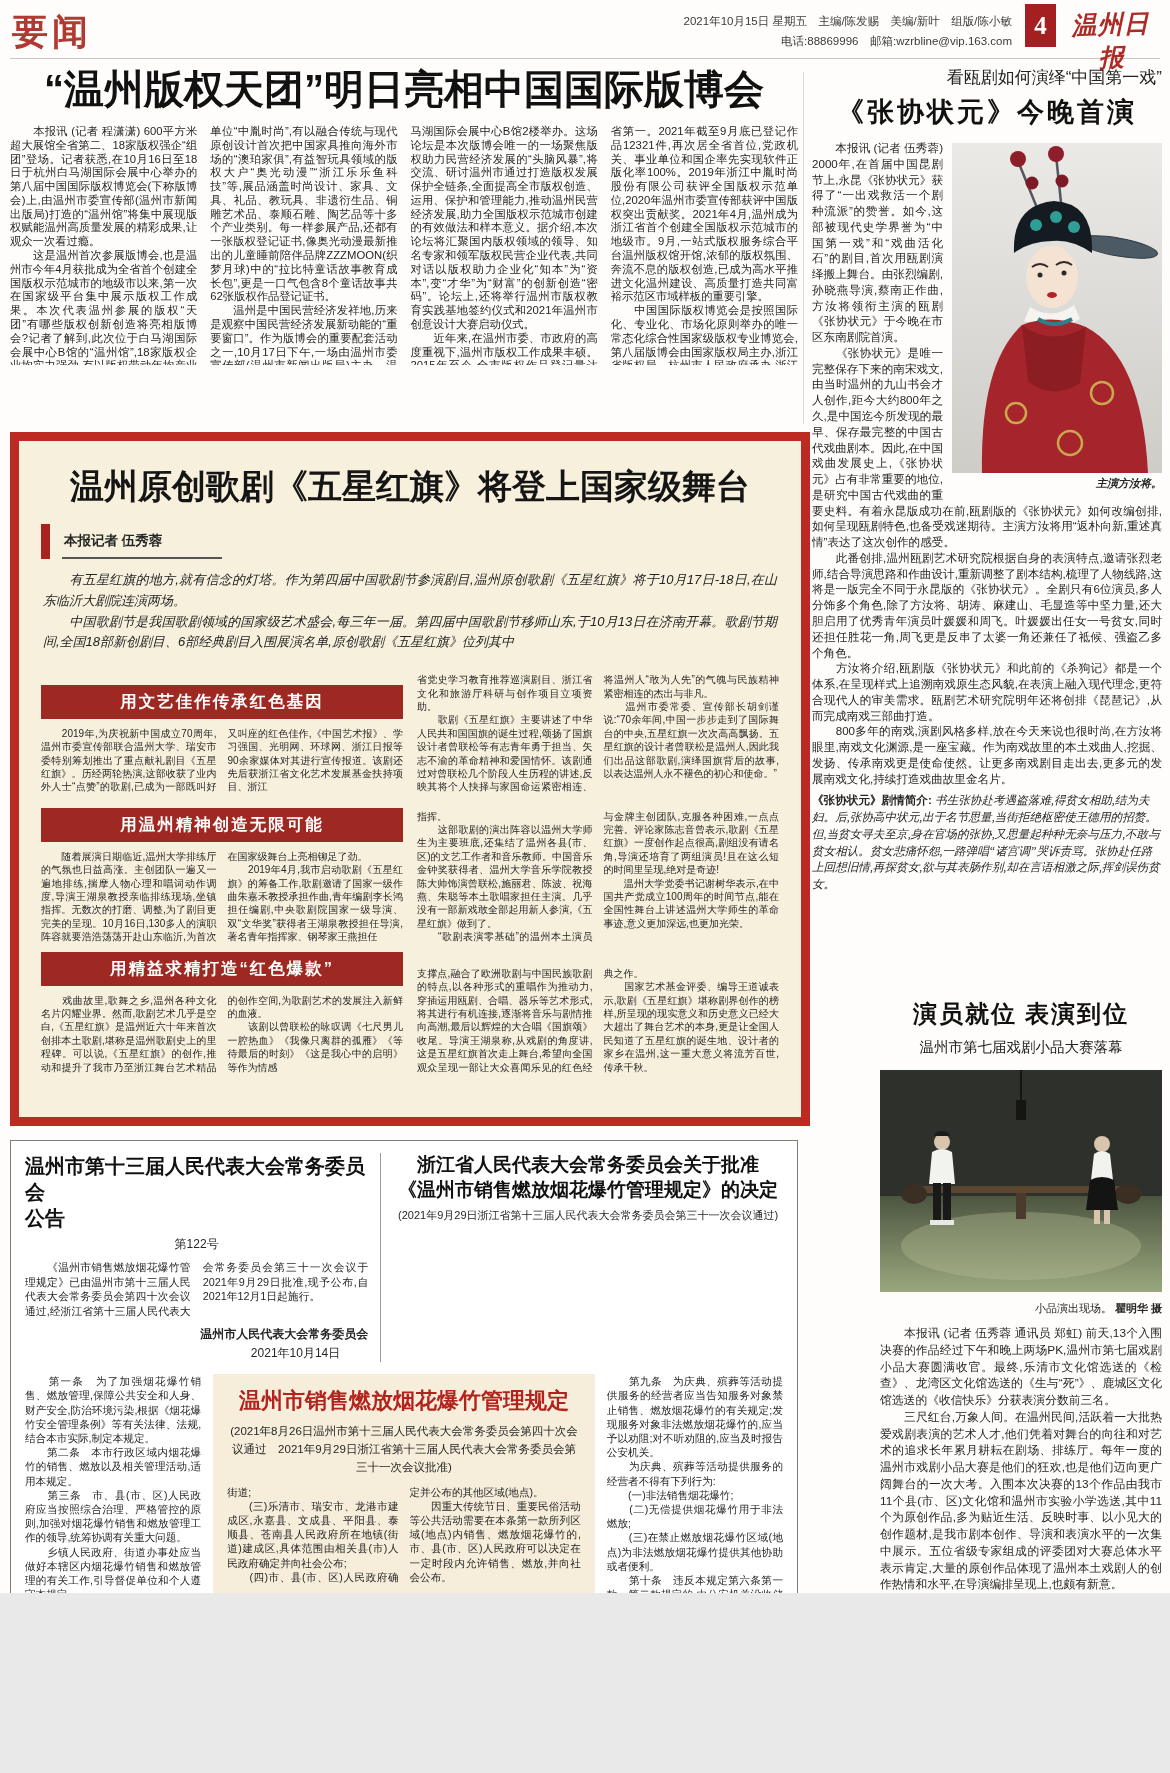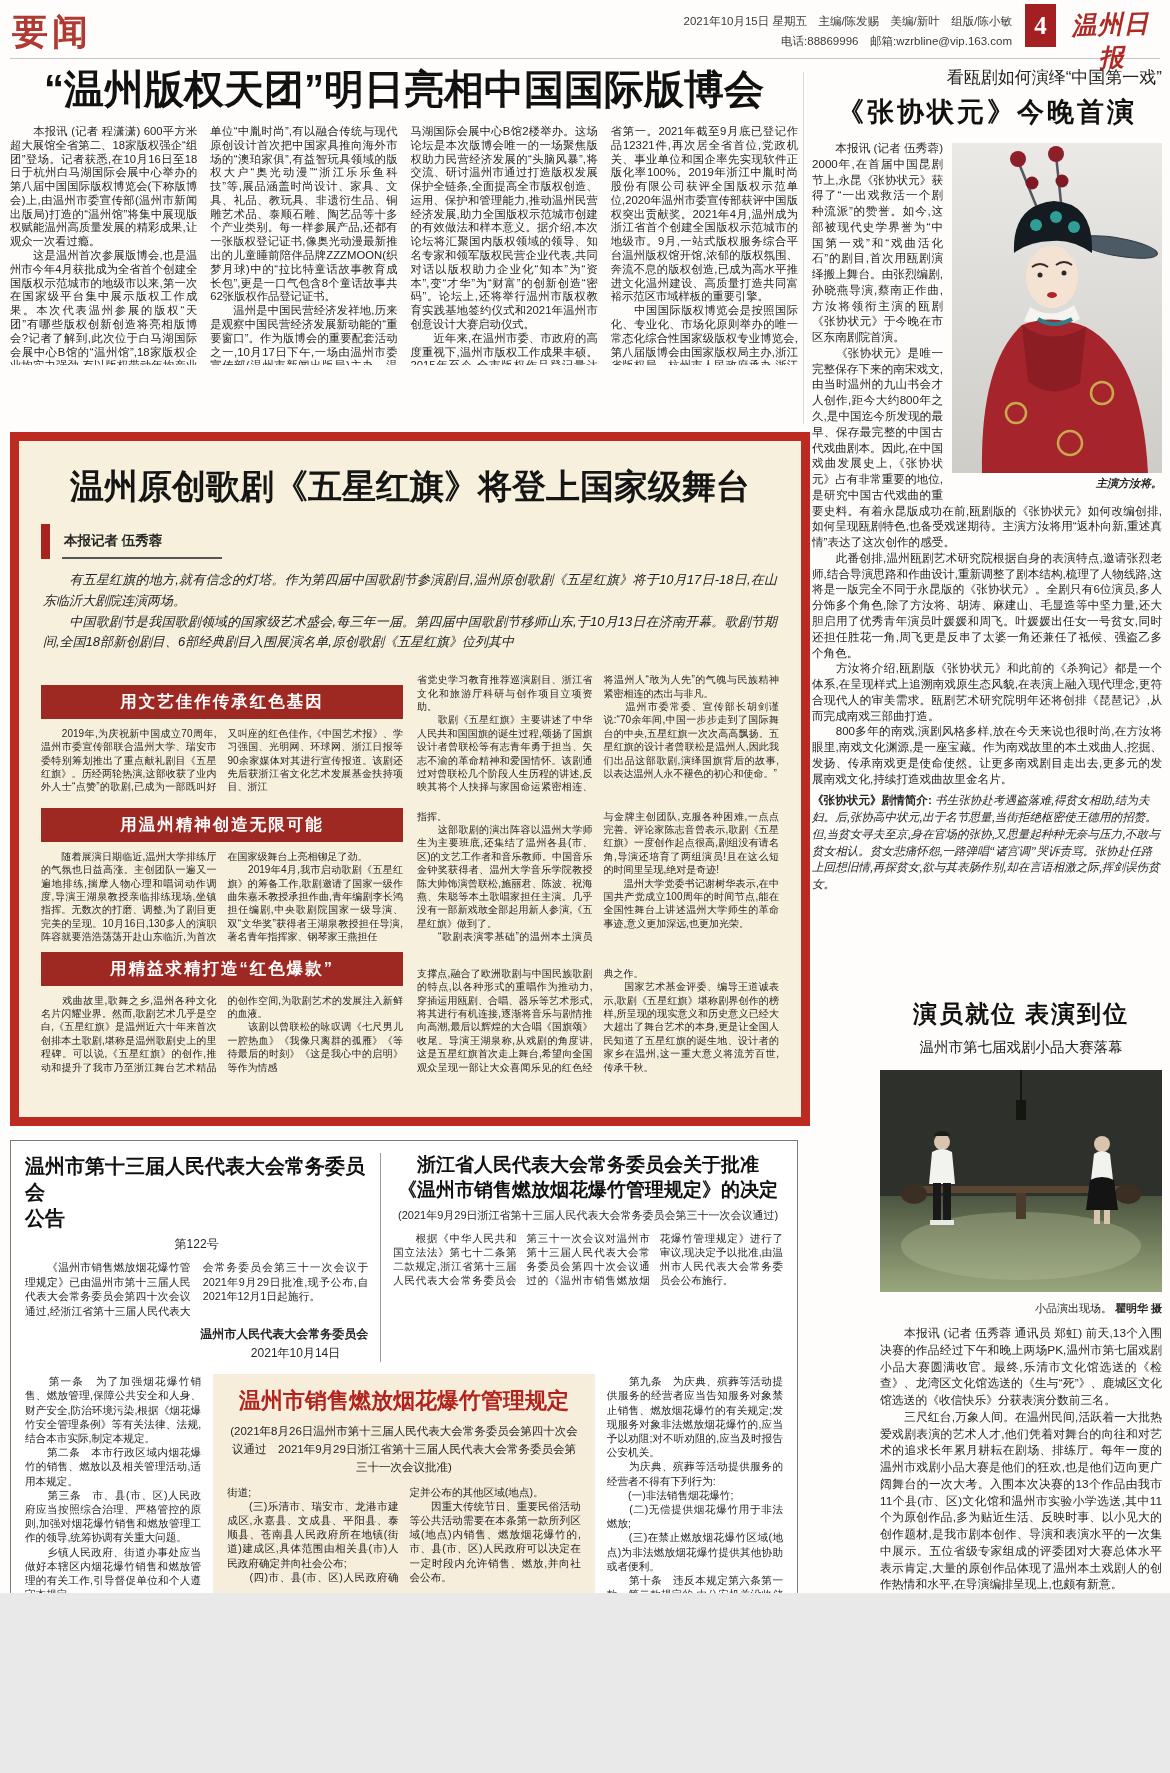--- a/index.html
+++ b/index.html
@@ -218,21 +218,20 @@
         <div class="doc-title serif">公告</div>
         <div class="doc-num">第122号</div>
         <div class="gongao-body flow">　　《温州市销售燃放烟花爆竹管理规定》已由温州市第十三届人民代表大会常务委员会第四十次会议通过,经浙江省第十三届人民代表大会常务委员会第三十一次会议于2021年9月29日批准,现予公布,自2021年12月1日起施行。</div>
         <div class="sig">温州市人民代表大会常务委员会</div>
         <div class="sig-date">2021年10月14日</div>
       </div>
       <div class="jueding">
         <div class="doc-title2 serif">浙江省人民代表大会常务委员会关于批准</div>
         <div class="doc-title2 serif">《温州市销售燃放烟花爆竹管理规定》的决定</div>
         <div class="doc-sub">(2021年9月29日浙江省第十三届人民代表大会常务委员会第三十一次会议通过)</div>
-        <div class="jueding-body flow">　　根据《中华人民共和国立法法》第七十二条第二款规定,浙江省第十三届人民代表大会常务委员会第三十一次会议对温州市第十三届人民代表大会常务委员会第四十次会议通过的《温州市销售燃放烟花爆竹管理规定》进行了审议,现决定予以批准,由温州市人民代表大会常务委员会公布施行。</div>
       </div>
     </div>
     <div class="reg-row">
       <div class="reg-side flow">　　第一条　为了加强烟花爆竹销售、燃放管理,保障公共安全和人身、财产安全,防治环境污染,根据《烟花爆竹安全管理条例》等有关法律、法规,结合本市实际,制定本规定。
 　　第二条　本市行政区域内烟花爆竹的销售、燃放以及相关管理活动,适用本规定。
 　　第三条　市、县(市、区)人民政府应当按照综合治理、严格管控的原则,加强对烟花爆竹销售和燃放管理工作的领导,统筹协调有关重大问题。
 　　乡镇人民政府、街道办事处应当做好本辖区内烟花爆竹销售和燃放管理的有关工作,引导督促单位和个人遵守本规定。
 　　村(居)民委员会应当配合做好烟花爆竹销售和燃放管理的有关工作。
 　　烟花爆竹行业协会应当加强行业自律,组织开展烟花爆竹安全自我管理,引导依法规范经营。
 　　第四条　应急管理部门负责烟花爆竹的安全监督管理,依法查处非法生产、经营、储存烟花爆竹行为。

